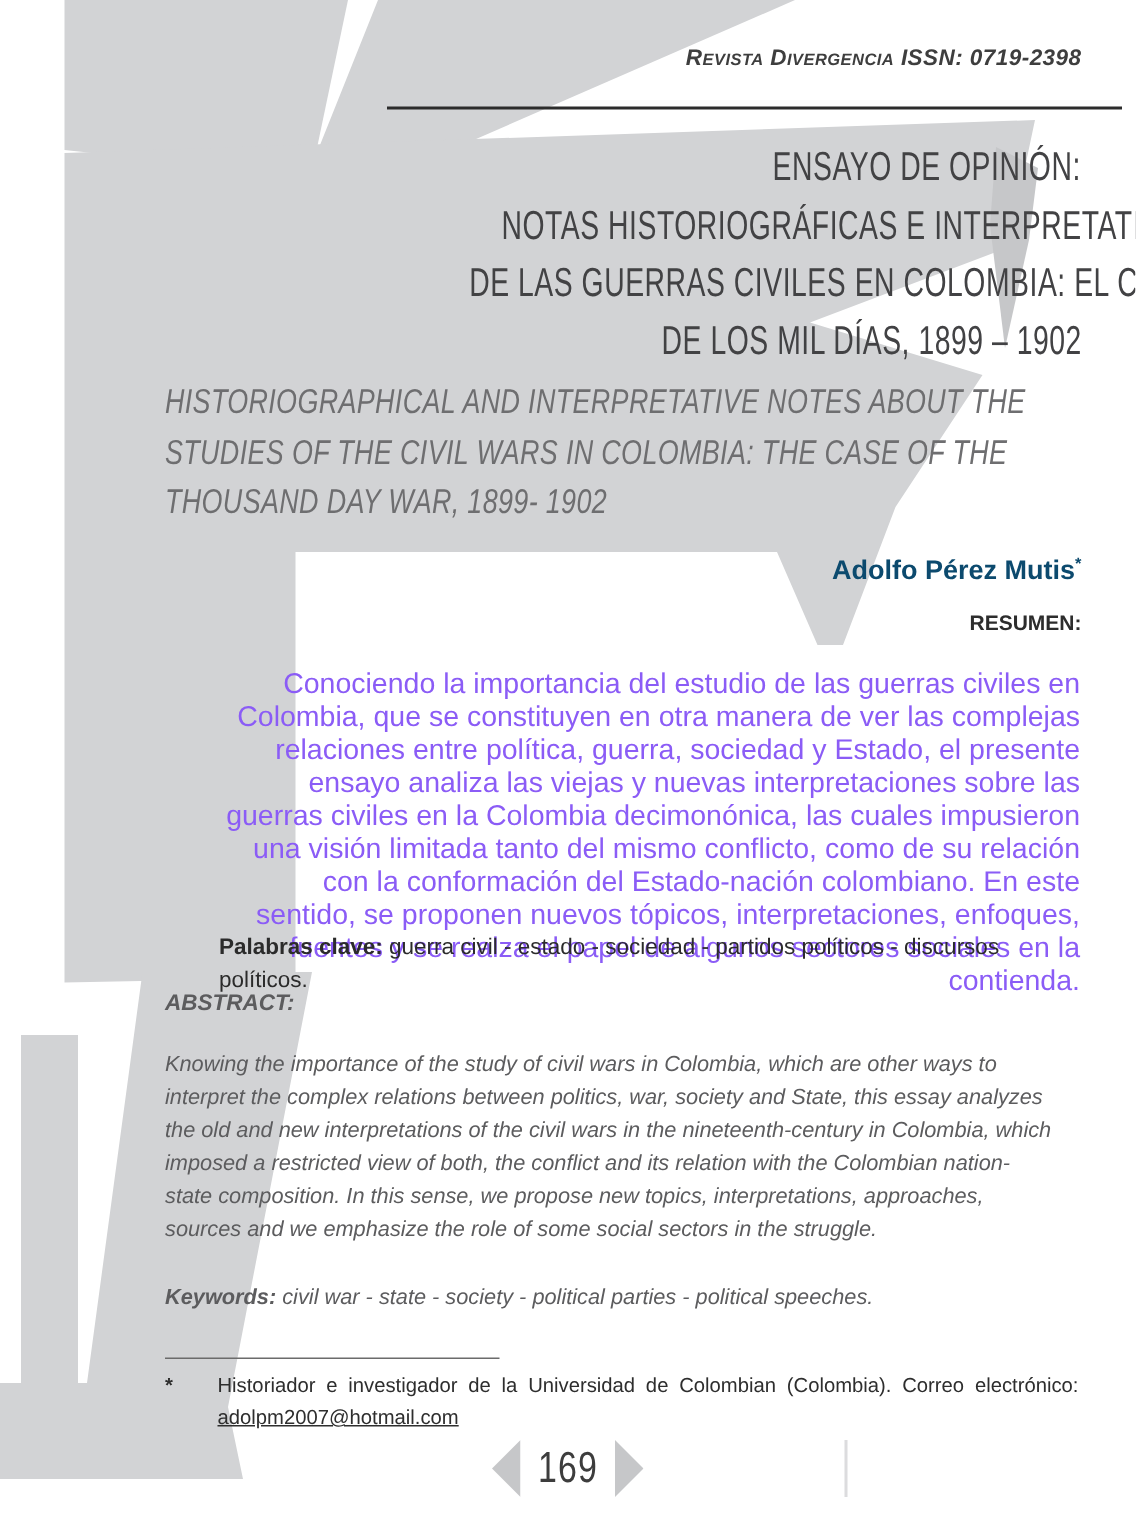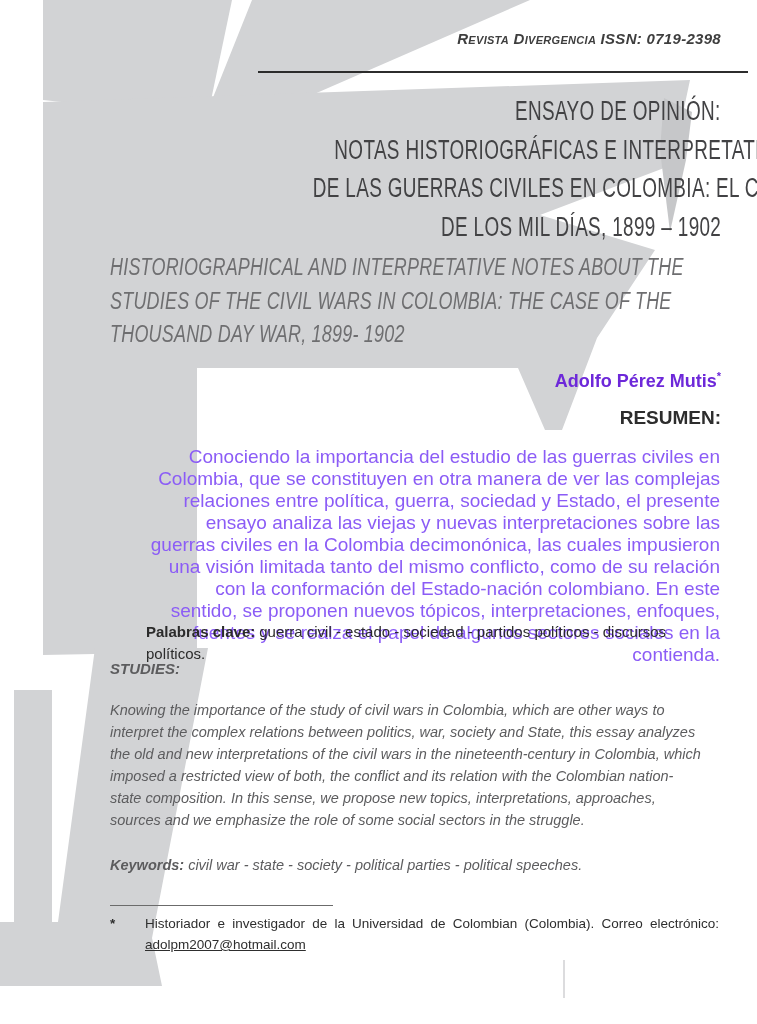--- a/index.html
+++ b/index.html
@@ -16,24 +16,24 @@
   .header-rule{position:absolute;left:258px;top:71px;width:490px;height:2px;background:#2c2c2c;}
 
   .title-es{position:absolute;left:40px;right:36px;top:92px;color:#424244;}
   .title-es .line{text-align:right;height:38.5px;line-height:38.5px;white-space:nowrap;font-size:27px;}
   .title-es .line>span{display:inline-block;transform:scaleX(.70);transform-origin:100% 50%;letter-spacing:.5px;}
 
   .title-en{position:absolute;left:110px;top:251px;color:#6e6e70;font-style:italic;}
   .title-en .line{height:33.5px;line-height:33.5px;white-space:nowrap;font-size:23px;}
   .title-en .line>span{display:inline-block;transform:scaleX(.78);transform-origin:0 50%;letter-spacing:.3px;}
 
-  .author{position:absolute;right:36px;top:370px;font-size:18px;font-weight:bold;color:#6d28d9;}
+  .author{position:absolute;right:36px;top:370px;font-size:18px;font-weight:bold;color:#0c4a6e;}
   .author sup{font-size:11px;vertical-align:super;}
 
-  .resumen-heading{position:absolute;right:36px;top:407px;font-size:19px;font-weight:bold;color:#2d2d2d;}
+  .resumen-heading{position:absolute;right:36px;top:407px;font-size:14px;font-weight:bold;color:#2d2d2d;}
   .resumen-body{position:absolute;left:146px;right:37px;top:427px;font-size:19px;line-height:22px;
     text-align:right;color:#8b5cf6;}
   .palabras{position:absolute;left:146px;right:37px;top:606px;font-size:15px;line-height:22px;
     text-align:left;color:#2b2b2b;}
   .palabras .label{font-weight:bold;margin-right:4px;}
 
   .abstract-heading{position:absolute;left:110px;top:660px;font-size:15px;font-weight:bold;
     font-style:italic;color:#5c5c5e;}
   .abstract-body{position:absolute;left:110px;right:56px;top:684px;font-size:14.5px;line-height:22px;
     font-style:italic;color:#5c5c5e;text-align:left;}
@@ -87,27 +87,36 @@
   <div class="author">
     <span>Adolfo Pérez Mutis</span><sup>*</sup>
   </div>
 
   <div class="resumen-heading">RESUMEN:</div>
   <p class="resumen-body">Conociendo la importancia del estudio de las guerras civiles en Colombia, que se constituyen en otra manera de ver las complejas relaciones entre política, guerra, sociedad y Estado, el presente ensayo analiza las viejas y nuevas interpretaciones sobre las guerras civiles en la Colombia decimonónica, las cuales impusieron una visión limitada tanto del mismo conflicto, como de su relación con la conformación del Estado-nación colombiano. En este sentido, se proponen nuevos tópicos, interpretaciones, enfoques, fuentes y se realza el papel de algunos sectores sociales en la contienda.</p>
   <p class="palabras">
     <span class="label">Palabras clave:</span><span>guerra civil - estado - sociedad - partidos políticos - discursos políticos.</span>
   </p>
 
-  <div class="abstract-heading">STUDIES:</div>
+  <div class="abstract-heading">ABSTRACT:</div>
   <p class="abstract-body">Knowing the importance of the study of civil wars in Colombia, which are other ways to interpret the complex relations between politics, war, society and State, this essay analyzes the old and new interpretations of the civil wars in the nineteenth-century in Colombia, which imposed a restricted view of both, the conflict and its relation with the Colombian nation-state composition. In this sense, we propose new topics, interpretations, approaches, sources and we emphasize the role of some social sectors in the struggle.</p>
   <p class="keywords">
     <span class="label">Keywords:</span><span>civil war - state - society - political parties - political speeches.</span>
   </p>
 
   <div class="footnote-rule"></div>
   <div class="footnote">
     <span class="mark">*</span><span>Historiador e investigador de la Universidad de Colombian (Colombia). Correo electrónico:</span>
     <a href="#">adolpm2007@hotmail.com</a>
   </div>
 
+  <div class="pager">
+    <svg width="19" height="38" viewBox="0 0 19 38">
+      <polygon points="19,0 19,38 0,19" style="fill:var(--shape_gray_dark)"></polygon>
+    </svg>
+    <div class="pager-num">169</div>
+    <svg width="19" height="38" viewBox="0 0 19 38">
+      <polygon points="0,0 0,38 19,19" style="fill:var(--shape_gray_dark)"></polygon>
+    </svg>
+  </div>
   <div class="pager-tick"></div>
 
 </div>
 
 </body></html>

